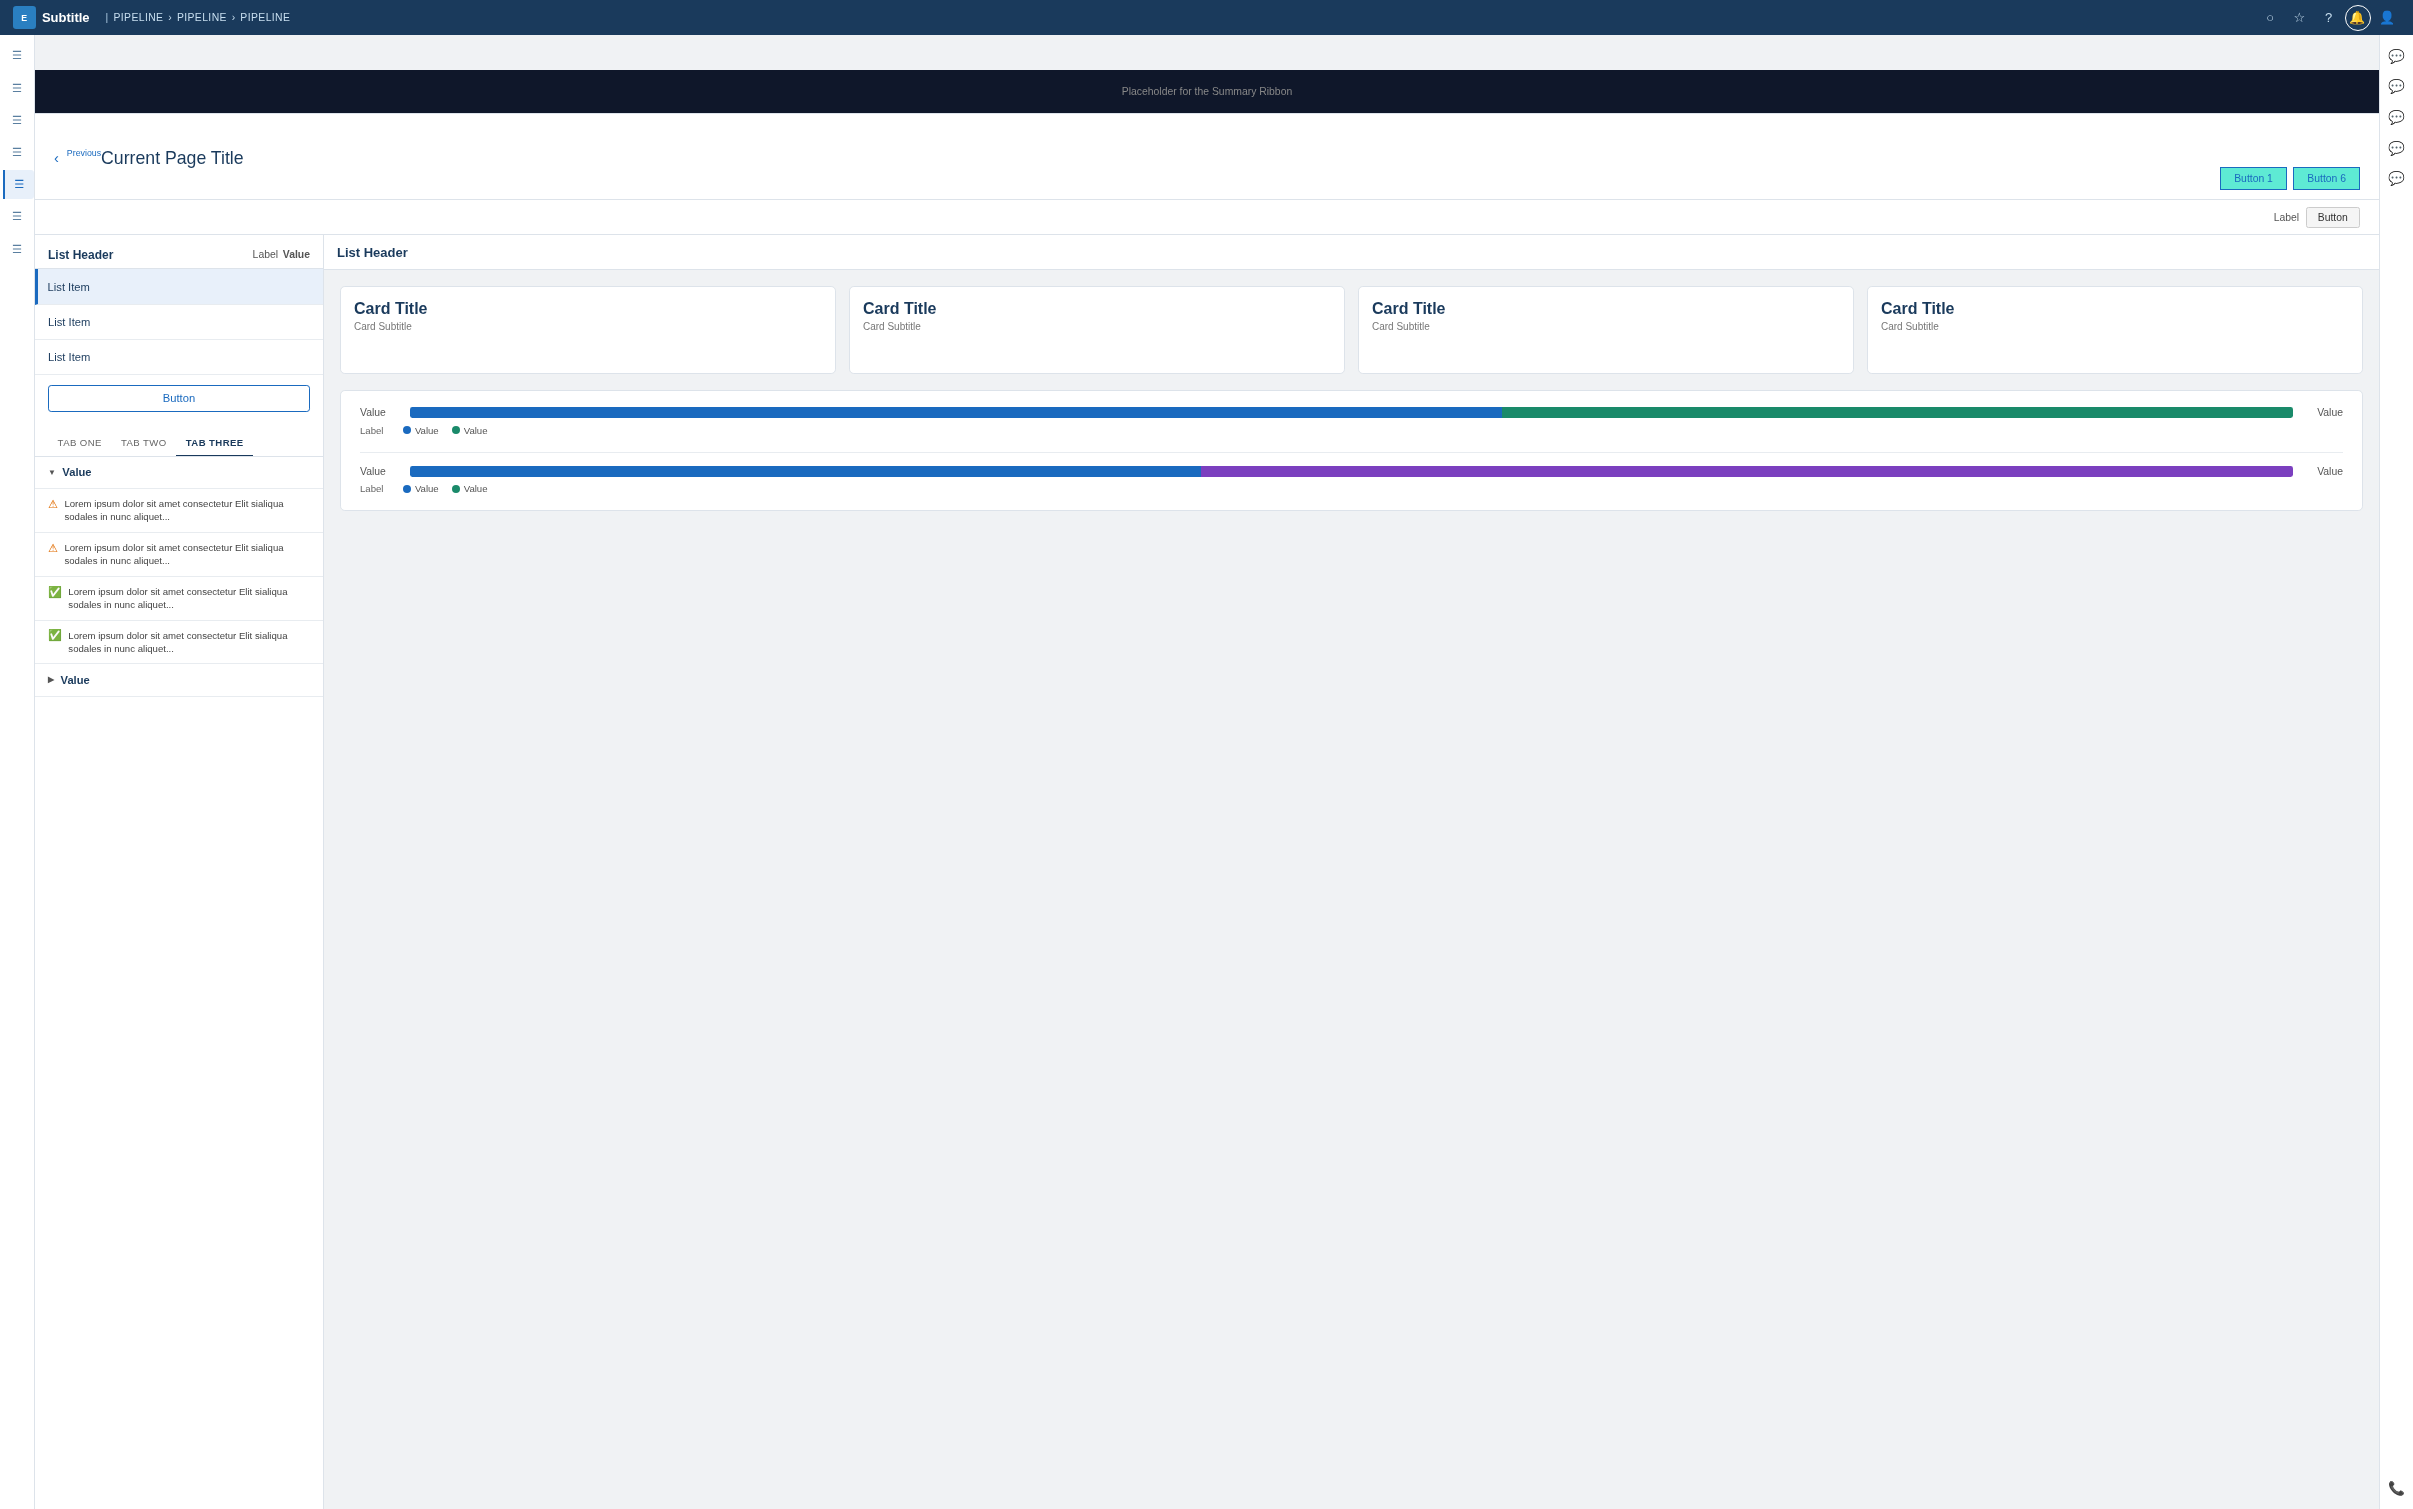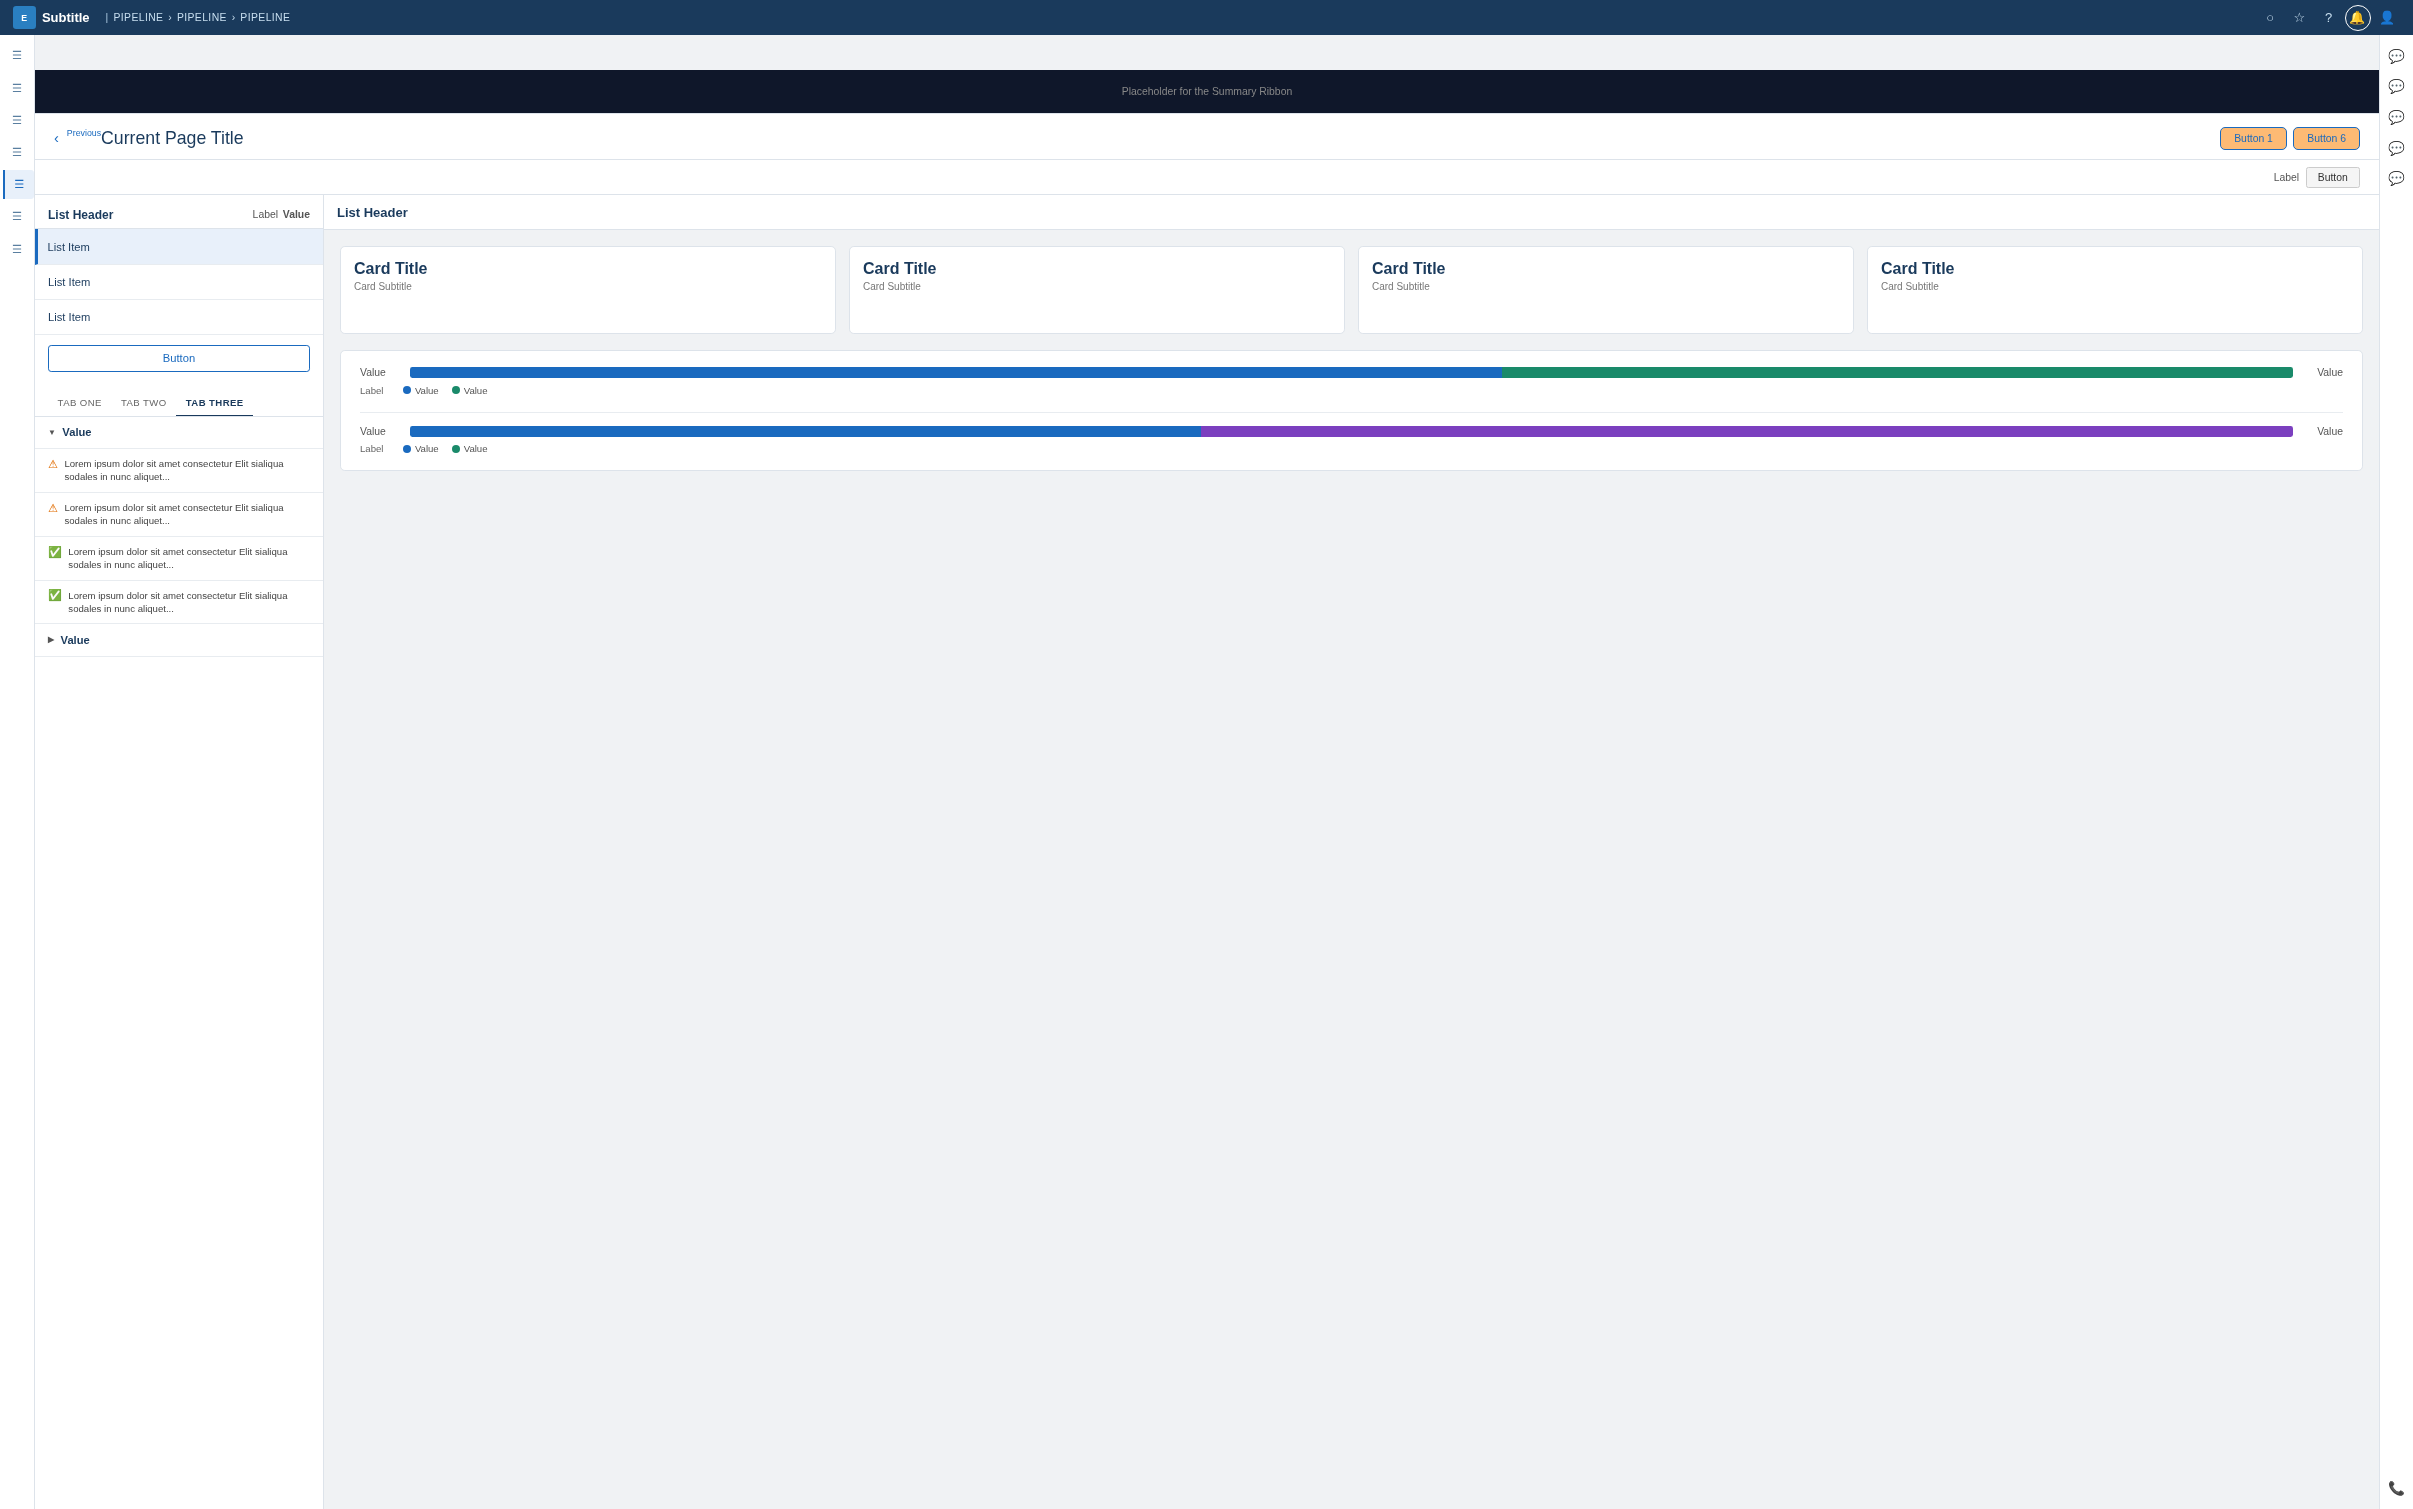--- a/index.html
+++ b/index.html
@@ -49,21 +49,21 @@
     
     .page-header {
       padding: 13px 19px 9.6px; border-bottom: 0.8px solid #dde3ea; display: flex; align-items: center; justify-content: space-between;
     }
     .page-header-left { display: flex; align-items: center; gap: 8px; }
     .back-arrow { color: #1a6abf; font-size: 14.5px; cursor: pointer; }
     .page-header-nav { display: flex; }
     .page-header-nav .prev-label { font-size: 8.8px; color: #1a6abf; }
     .page-header-nav .page-title { font-size: 17.7px; color: #1a3a5c; font-weight: 400; }
     .page-header-right { display: flex; gap: 6.4px; }
-    .header-btn { padding: 4.8px 13px; border: 0.8px solid #1a6abf; color: #1a6abf; background: #fdba74; border-radius: 5px; cursor: pointer; font-size: 10.4px; }
+    .header-btn { padding: 4.8px 13px; border: 0.8px solid #1a6abf; color: #1a6abf; background: #5eead4; border-radius: 0; cursor: pointer; font-size: 10.4px; margin-top: 40px; }
 
     
     .secondary-toolbar {
       padding: 6.4px 19px; border-bottom: 0.8px solid #dde3ea; display: flex; align-items: center; justify-content: flex-end; gap: 6.4px; background: white;
     }
     .toolbar-label { font-size: 10.4px; color: #555; }
     .toolbar-btn { padding: 4px 11.2px; border: 0.8px solid #ccc; background: #f5f5f5; color: #333; border-radius: 2.4px; cursor: pointer; font-size: 10.4px; }
 
     
     .content-area { display: flex; background: #f0f2f4; min-height: calc(100vh - 161px); }

